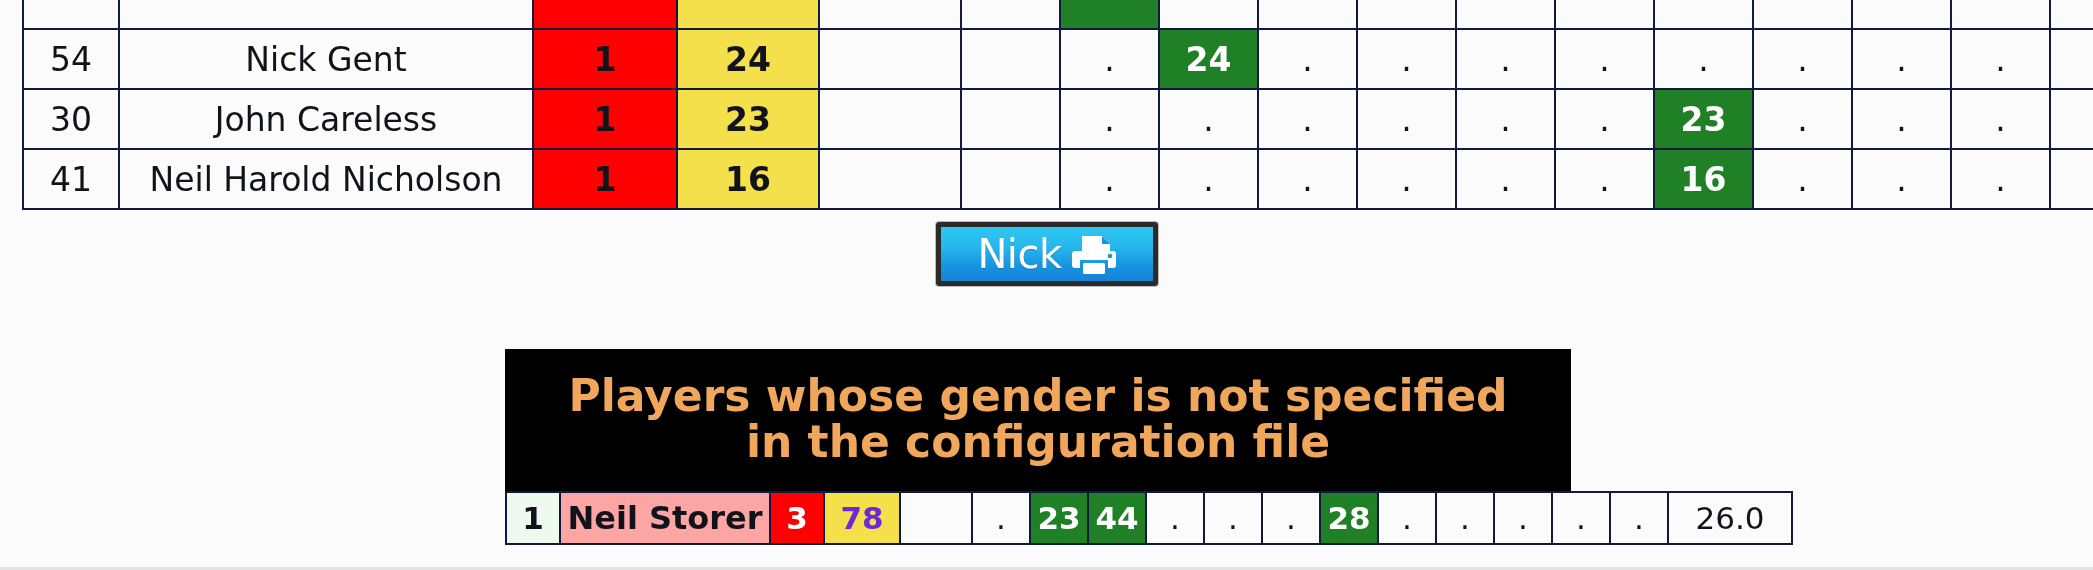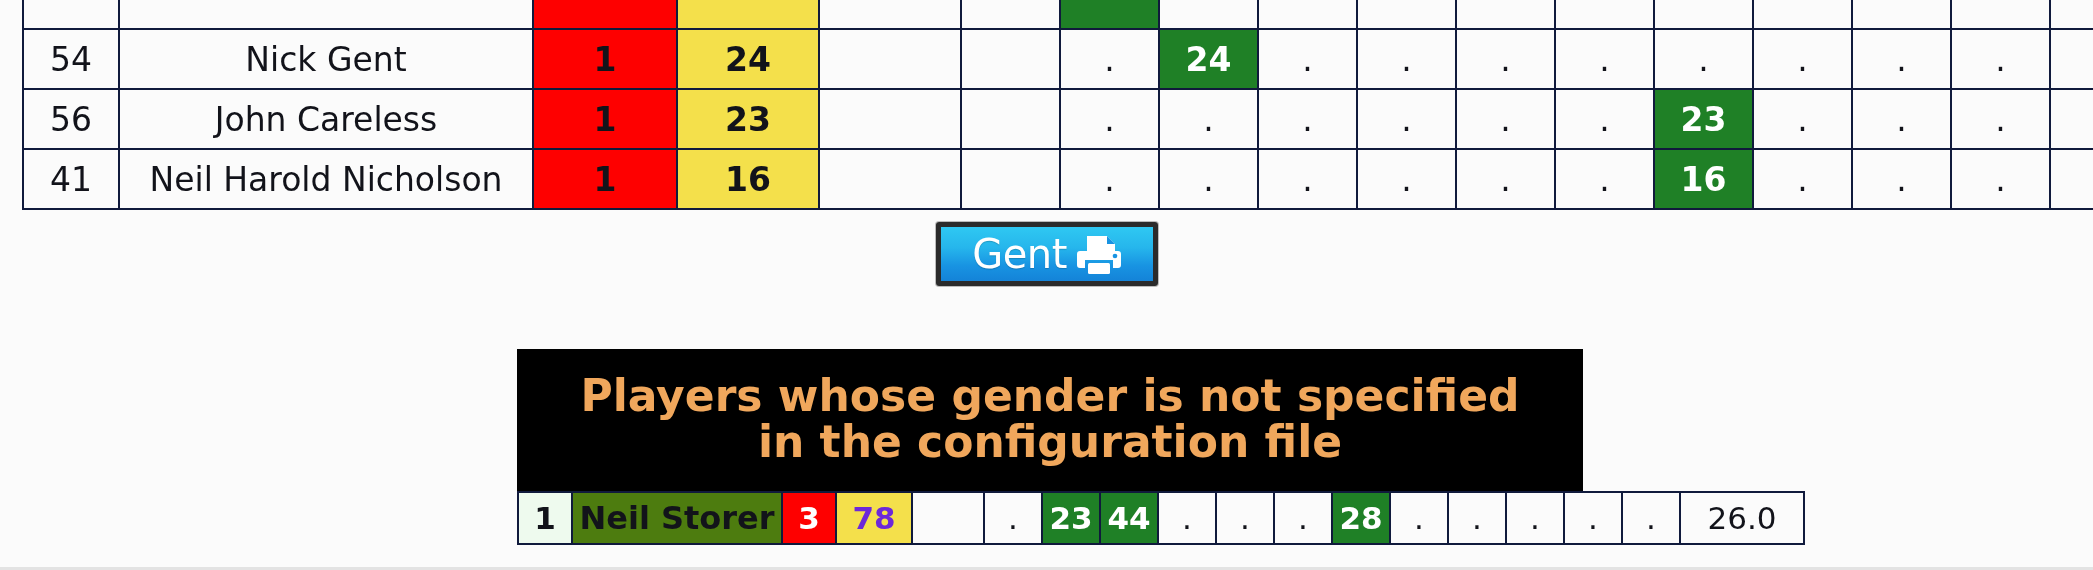--- a/index.html
+++ b/index.html
@@ -105,21 +105,21 @@
     color: #ffffff;
     line-height: 1;
     letter-spacing: -0.5px;
     text-shadow: 0 1px 1px rgba(0,0,0,0.18);
   }
   .print-btn svg { display: block; }
 
   
   .sec2 {
     position: absolute;
-    left: 517px;
+    left: 505px;
     top: 349px;
     width: 1066px;
   }
   .sec2-banner {
     background: #000000;
     color: #f0a75c;
     text-align: center;
     font-family: "DejaVu Sans", sans-serif;
     font-weight: bold;
     font-size: 44px;
@@ -145,21 +145,21 @@
     overflow: hidden;
     white-space: nowrap;
   }
   table.grid2 td.g-rank {
     width: 44px;
     background: #eefaee;
     font-weight: bold;
   }
   table.grid2 td.g-name {
     width: 200px;
-    background: #4d7c0f;
+    background: #fca5a5;
     font-weight: bold;
     font-size: 32px;
     text-align: center;
   }
   table.grid2 td.g-games {
     width: 44px;
     background: #fe0000;
     color: #ffffff;
     font-weight: bold;
   }
@@ -233,21 +233,21 @@
           <td class="c-score">.</td>
           <td class="c-score">.</td>
           <td class="c-score">.</td>
           <td class="c-score">.</td>
           <td class="c-score">.</td>
           <td class="c-score">.</td>
 
         </tr>
 
         <tr>
-          <td class="c-rank">56</td>
+          <td class="c-rank">30</td>
           <td class="c-name">John Careless</td>
           <td class="c-games">1</td>
           <td class="c-total">23</td>
           <td class="c-blank"></td>
           <td class="c-score"></td>
           <td class="c-score">.</td>
           <td class="c-score">.</td>
           <td class="c-score">.</td>
           <td class="c-score">.</td>
           <td class="c-score">.</td>
@@ -280,21 +280,21 @@
           <td class="c-score">.</td>
 
         </tr>
 
       </tbody>
     </table>
   </div>
 
   <div class="print-row">
     <button class="print-btn" type="button">
-      <span class="plabel">Gent</span>
+      <span class="plabel">Nick</span>
       <span>
         <svg width="44" height="40" viewBox="0 0 44 40" aria-hidden="true">
 
           <path d="M10 2 h20 l8 8 v7 H10 Z" fill="#ffffff"></path>
           <path d="M30 2 l8 8 h-8 Z" fill="#1893e2"></path>
 
           <path d="M3 17 h38 a3 3 0 0 1 3 3 v11 a3 3 0 0 1 -3 3 h-5 v-8 H8 v8 H3 a3 3 0 0 1 -3 -3 v-11 a3 3 0 0 1 3 -3 Z" fill="#ffffff"></path>
           <circle cx="38" cy="22" r="2.3" fill="#1893e2"></circle>
 
           <rect x="11" y="29" width="22" height="11" rx="1.5" fill="#ffffff"></rect>

